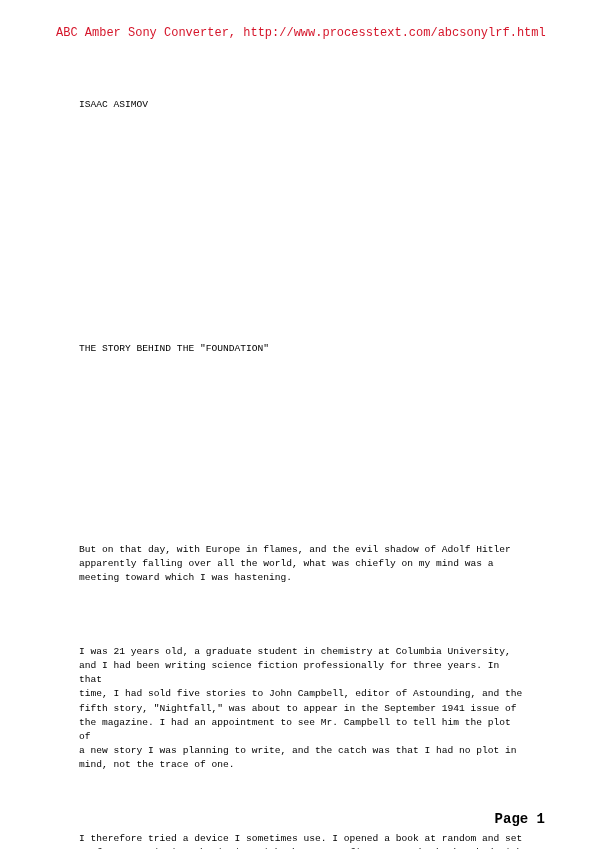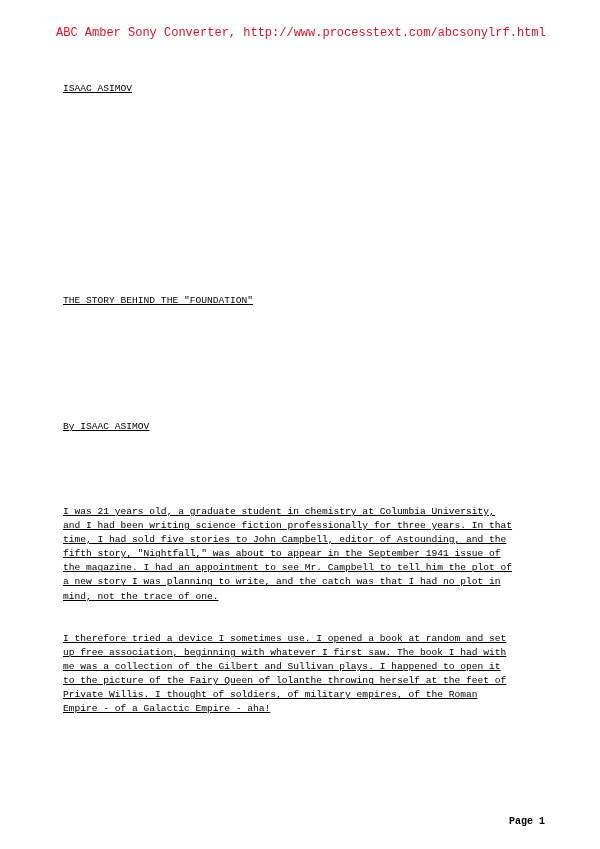--- a/index.html
+++ b/index.html
@@ -38,32 +38,31 @@
     left: 63px;
     top: 54px;
     width: 480px;
     font-size: 9.6px;
     line-height: 14.1px;
     color: #000000;
     white-space: pre-wrap;
     font-family: "Liberation Mono", "DejaVu Sans Mono", monospace;
   }
   .para {
-    margin: 0;
+    margin: 16px;
     white-space: pre-wrap;
-    text-decoration: underline;
   }
   .spacer-line {
     height: 14.1px;
   }
   .footer {
     position: absolute;
     right: 55px;
     bottom: 22px;
-    font-size: 10px;
+    font-size: 14px;
     font-weight: bold;
     font-family: "Liberation Mono", "DejaVu Sans Mono", monospace;
     color: #000000;
   }
 </style>
 </head>
 <body>
 
 <div class="page">
 
@@ -71,22 +70,24 @@
 
   <div class="body-block">
     <div class="para">ISAAC ASIMOV</div>
     <div class="spacer-line"></div>
     <div class="spacer-line"></div>
     <div class="spacer-line"></div>
     <div class="spacer-line"></div>
     <div class="para">THE STORY BEHIND THE "FOUNDATION"</div>
     <div class="spacer-line"></div>
     <div class="spacer-line"></div>
-    <div class="para">By ISAAC ASIMOV</div>
     <div class="spacer-line"></div>
+    <div class="para">But on that day, with Europe in flames, and the evil shadow of Adolf Hitler
+apparently falling over all the world, what was chiefly on my mind was a
+meeting toward which I was hastening.</div>
     <div class="para">I was 21 years old, a graduate student in chemistry at Columbia University,
 and I had been writing science fiction professionally for three years. In that
 time, I had sold five stories to John Campbell, editor of Astounding, and the
 fifth story, "Nightfall," was about to appear in the September 1941 issue of
 the magazine. I had an appointment to see Mr. Campbell to tell him the plot of
 a new story I was planning to write, and the catch was that I had no plot in
 mind, not the trace of one.</div>
     <div class="para">I therefore tried a device I sometimes use. I opened a book at random and set
 up free association, beginning with whatever I first saw. The book I had with
 me was a collection of the Gilbert and Sullivan plays. I happened to open it

